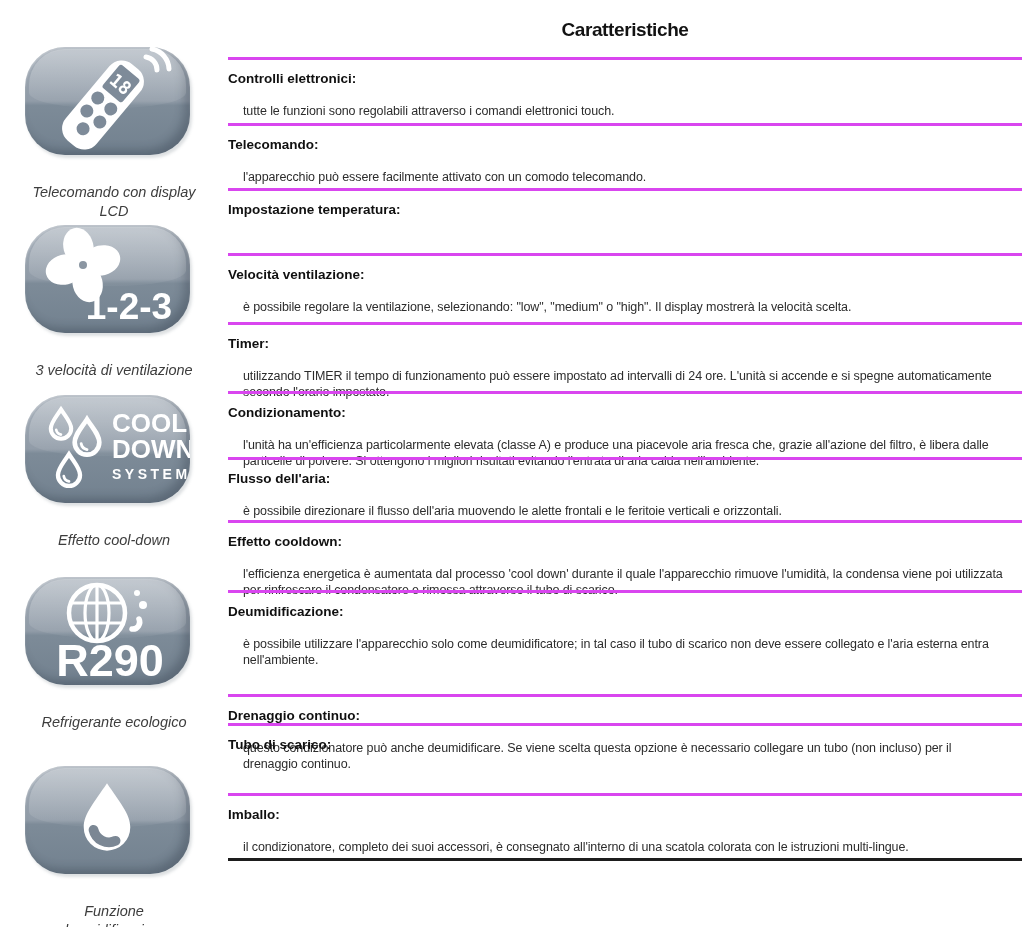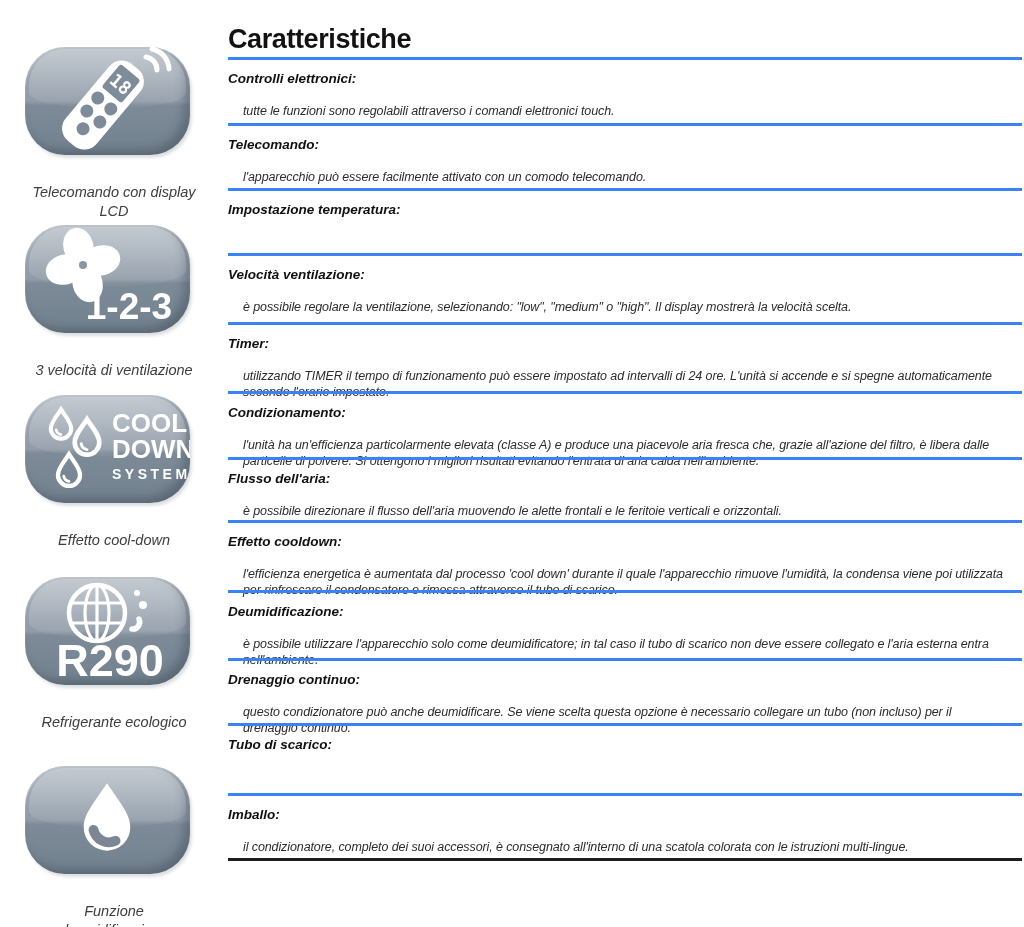--- a/index.html
+++ b/index.html
@@ -4,34 +4,34 @@
 <style>
   html,body{margin:0;padding:0;background:#ffffff;}
   .canvas{
     position:relative;width:1024px;height:927px;background:#ffffff;overflow:hidden;
     font-family:"Liberation Sans",sans-serif;color:#222;
   }
 
   
   .page-title{
     position:absolute;left:228px;top:6px;width:794px;
-    font-size:27px;font-weight:bold;color:#121212;letter-spacing:-0.4px;
+    font-size:19px;font-weight:bold;color:#121212;letter-spacing:-0.4px;text-align:center;
   }
   .features{position:absolute;left:228px;top:0;width:794px;height:927px;}
-  .sec{position:absolute;left:0;width:100%;border-top:3px solid #3b82f6;padding-top:11px;box-sizing:border-box;font-style:italic;}
+  .sec{position:absolute;left:0;width:100%;border-top:3px solid #d946ef;padding-top:11px;box-sizing:border-box;}
   .sec:nth-of-type(1){top:57px}
   .sec:nth-of-type(2){top:123px}
   .sec:nth-of-type(3){top:188px}
   .sec:nth-of-type(4){top:253px}
   .sec:nth-of-type(5){top:322px}
   .sec:nth-of-type(6){top:391px}
   .sec:nth-of-type(7){top:457px}
   .sec:nth-of-type(8){top:520px}
   .sec:nth-of-type(9){top:590px}
-  .sec:nth-of-type(10){top:658px}
+  .sec:nth-of-type(10){top:694px}
   .sec:nth-of-type(11){top:723px}
   .sec:nth-of-type(12){top:793px}
   .sec-heading{font-size:13.5px;font-weight:bold;color:#101010;line-height:16.5px;margin:0;}
   .sec-body{font-size:12.5px;color:#2c2c2c;line-height:16.5px;letter-spacing:-0.1px;margin:15px;}
   .final-rule{position:absolute;left:0;top:858px;width:100%;height:3px;background:#1d1d1d;border:0;margin:0;}
 
   
   .side-item{position:absolute;left:0;width:228px;}
   .si1{top:47px}.si2{top:225px}.si3{top:395px}.si4{top:577px}.si5{top:766px}
   .tile{

